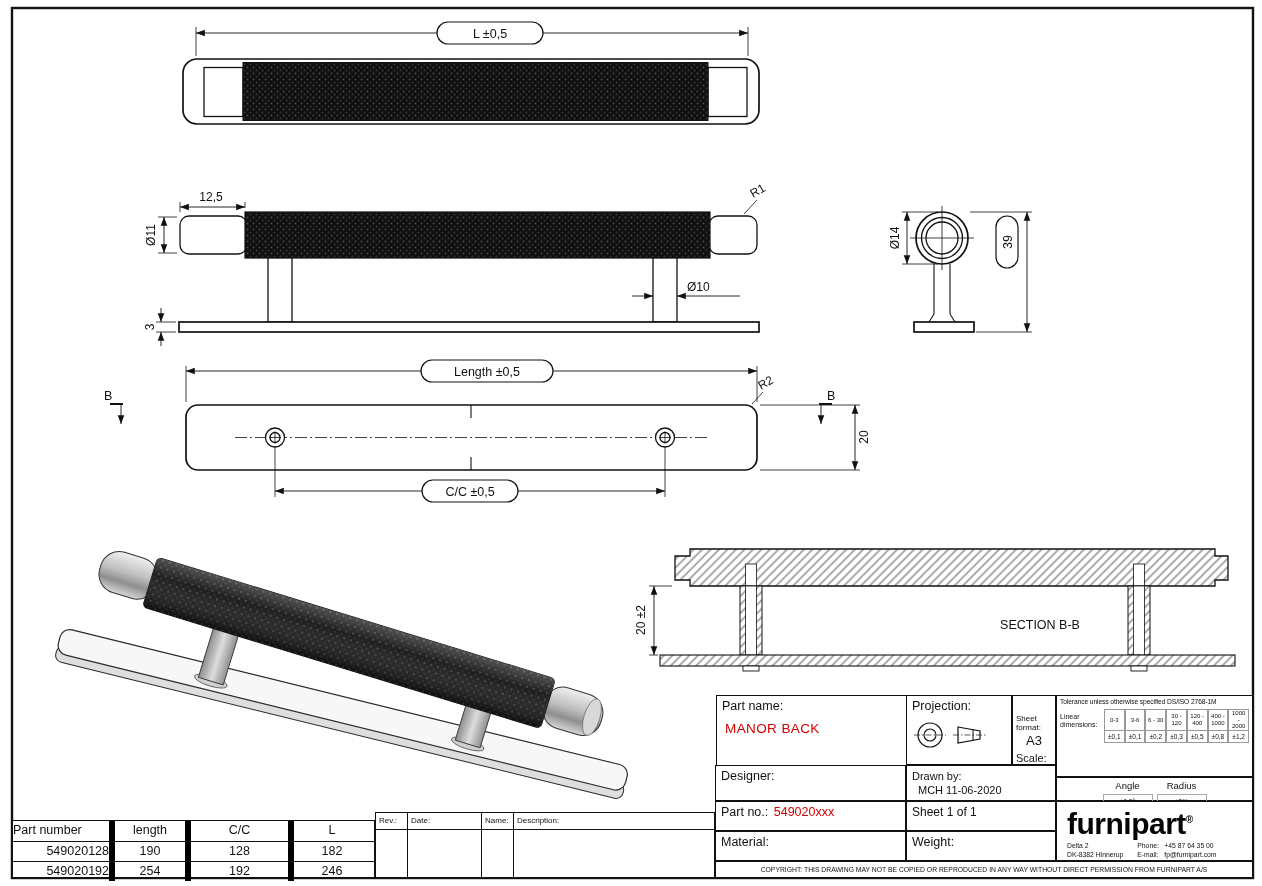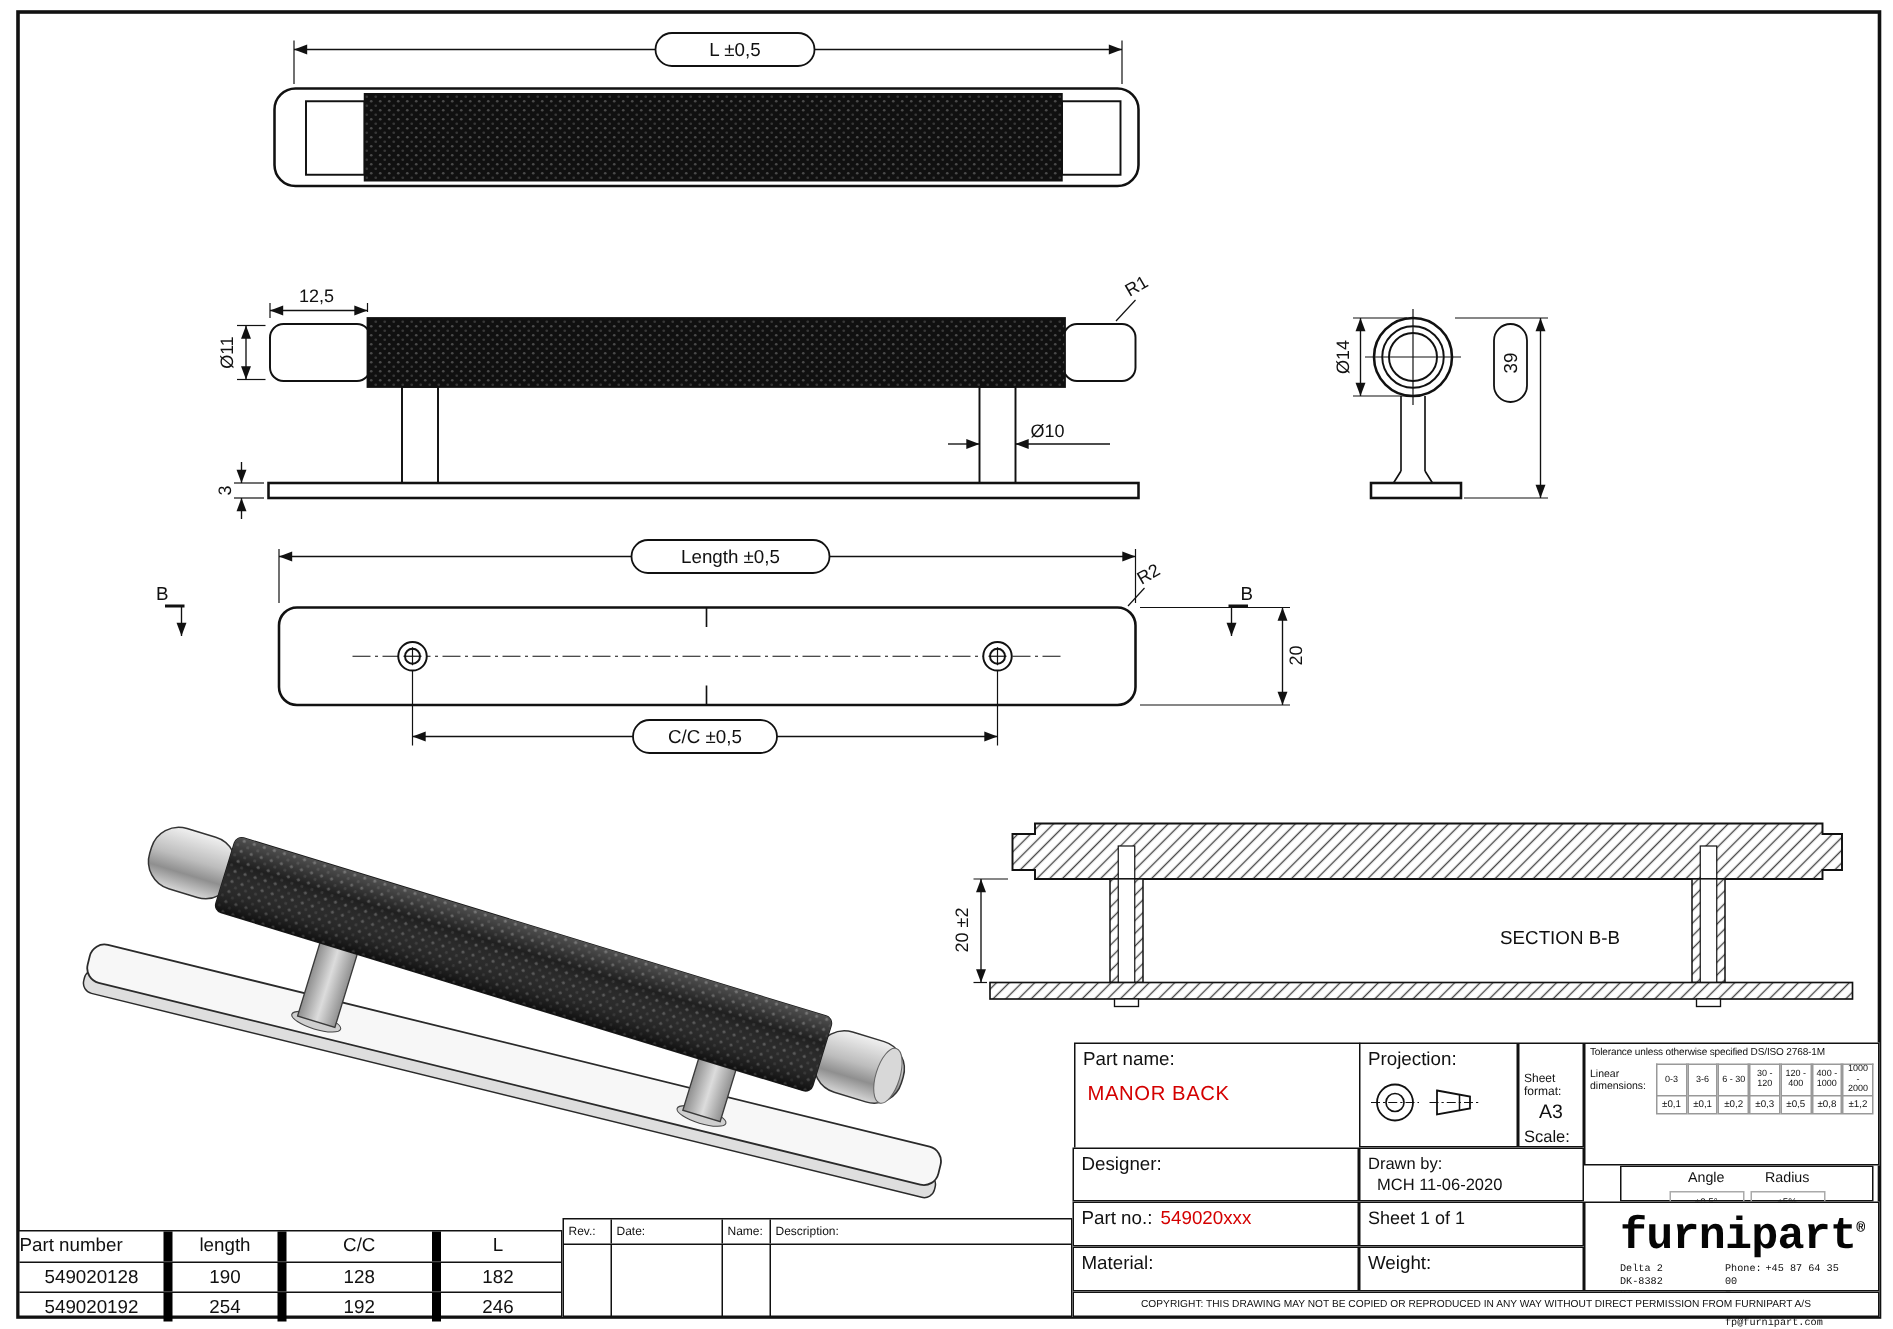--- a/index.html
+++ b/index.html
@@ -28,34 +28,34 @@
   .tol-body{display:flex;margin-top:3px;}
   .tol-lin{width:44px;font-size:7px;line-height:8px;padding-top:4px;}
   .tol-grid{flex:1;display:grid;grid-template-columns:repeat(7,1fr);}
   .tg-r{font-size:6px;line-height:6.5px;text-align:center;border:1px solid #999;border-bottom:none;
         min-height:17px;display:flex;align-items:center;justify-content:center;padding:0 1px;}
   .tg-v{font-size:6.5px;height:11px;line-height:11px;text-align:center;border:1px solid #999;}
   .ar{display:flex;justify-content:center;gap:4px;padding-top:1px;}
   .ar-col{width:50px;text-align:center;}
   .ar-lab{font-size:9.5px;display:block;}
   .ar-val{font-size:6.5px;display:block;border:1px solid #aaa;margin-top:1px;}
-  .logo-cell{padding:2px 23px;font-family:Liberation Mono, monospace;}
+  .logo-cell{padding:2px 10px;}
   .logo{font-size:30px;font-weight:bold;letter-spacing:-0.5px;line-height:32px;color:#050505;}
   .reg{font-size:10px;vertical-align:super;font-weight:bold;}
   .addr{display:flex;gap:14px;margin-top:1px;font-size:6.8px;line-height:9px;}
   .al{display:inline-block;width:27px;}
   .copyright{text-align:center;font-size:6.8px;line-height:14px;padding:1px 0;}
   .proj-label{margin-bottom:4px;}
 
   .parts{position:absolute;box-sizing:border-box;border:1.5px solid #111;background:#fff;}
   .pt-row{display:grid;grid-template-columns:96px 76px 103px 82px;height:20px;border-top:1px solid #111;}
   .pt-row:first-child{border-top:none;}
   .pt-row.data{height:19px;}
   .pt-c{font-size:12.5px;line-height:19px;text-align:center;border-left:6px solid #000000;}
-  .pt-c:first-child{border-left:none;}
+  .pt-c:first-child{border-left:none;text-align:right;}
   .pt-c.c0{text-align:left;padding-left:0;}
 
   .rev{position:absolute;box-sizing:border-box;border:1px solid #111;background:#fff;}
   .rev-head{display:flex;height:16px;border-bottom:1px solid #111;}
   .rev-body{display:flex;height:48px;}
   .rc{box-sizing:border-box;border-right:1px solid #111;font-size:8px;line-height:15px;padding-left:3px;}
   .rc-last{flex:1;border-right:none;}
 </style>
 </head>
 <body>
@@ -299,21 +299,21 @@
       <div class="tg-v">±0,1</div>
       <div class="tg-v">±0,2</div>
       <div class="tg-v">±0,3</div>
       <div class="tg-v">±0,5</div>
       <div class="tg-v">±0,8</div>
       <div class="tg-v">±1,2</div>
     </div>
   </div>
 </div>
 
-<div class="cell ar" style="left:1080px;top:777px;width:169px;height:24px">
+<div class="cell ar" style="left:1056px;top:777px;width:197px;height:24px">
   <div class="ar-col">
     <span class="ar-lab">Angle</span>
     <span class="ar-val">±0,5°</span>
   </div>
   <div class="ar-col">
     <span class="ar-lab">Radius</span>
     <span class="ar-val">±5%</span>
   </div>
 </div>
 

